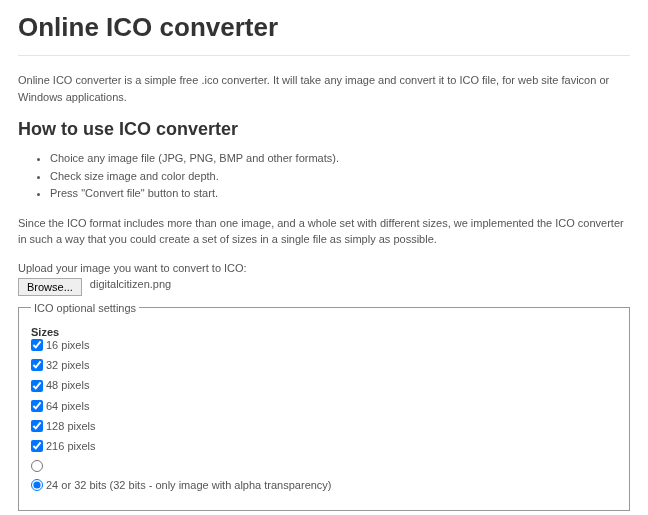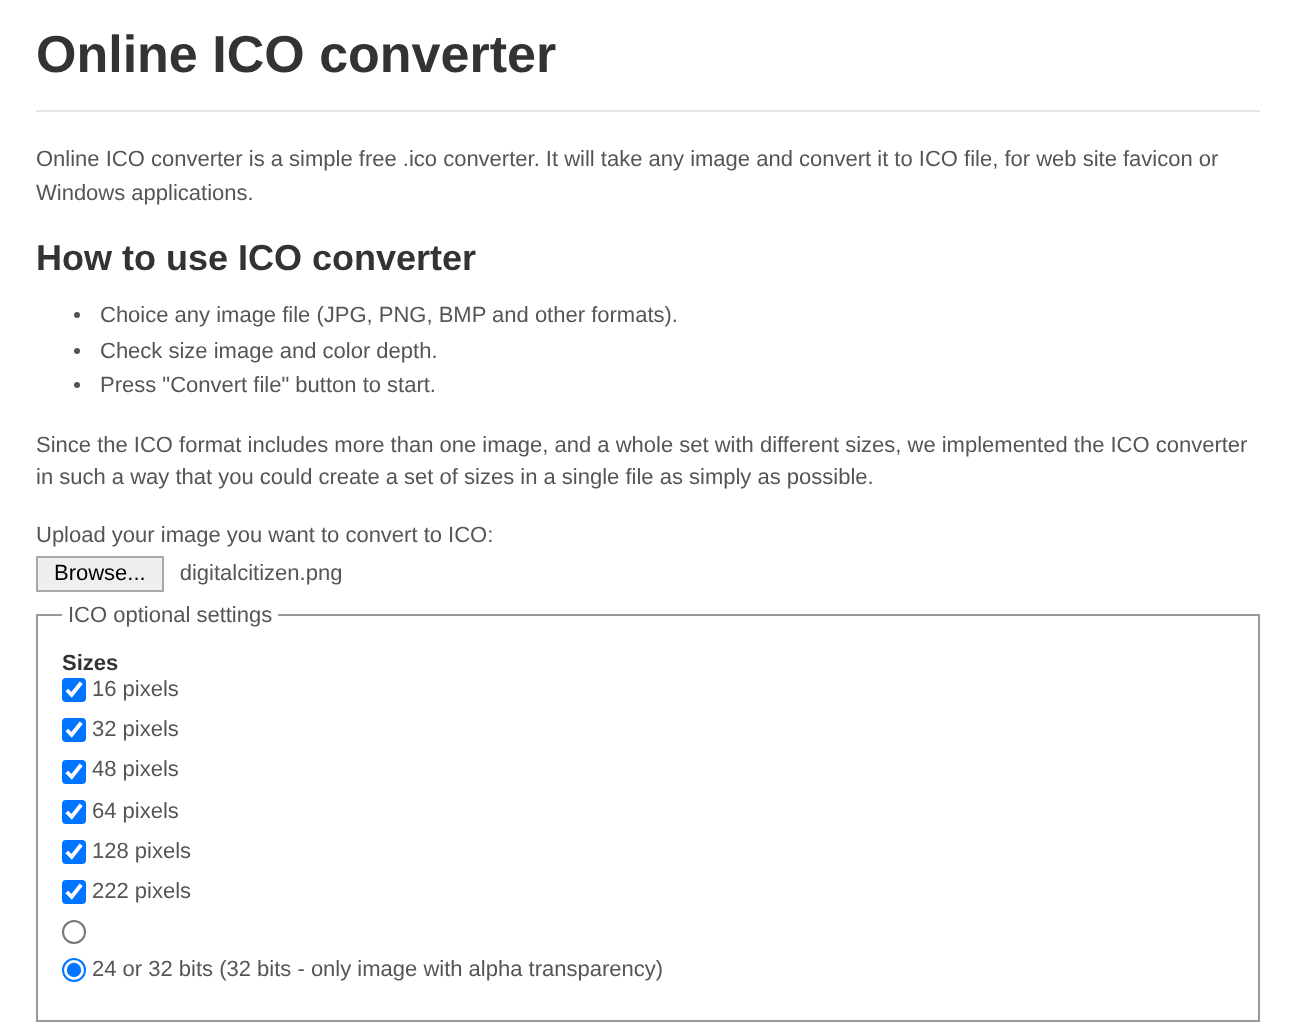--- a/index.html
+++ b/index.html
@@ -56,21 +56,21 @@
       margin-bottom: 14px;
     }
     .upload-label {
       font-size: 11px;
       color: #555;
       margin-bottom: 4px;
       display: block;
     }
     .file-row {
       display: flex;
-      align-items: center;
+      align-items: flex-start;
       margin-bottom: 6px;
     }
     .browse-btn {
       background: #efefef;
       border: 1px solid #aaa;
       font-size: 11px;
       padding: 2px 8px;
       cursor: pointer;
       font-family: inherit;
     }
@@ -159,21 +159,21 @@
     <label class="option-row">
       <input type="checkbox" checked="" style="">
       <span>64 pixels</span>
     </label>
     <label class="option-row">
       <input type="checkbox" checked="" style="">
       <span>128 pixels</span>
     </label>
     <label class="option-row">
       <input type="checkbox" checked="" style="">
-      <span>222 pixels</span>
+      <span>216 pixels</span>
     </label>
 
 
     <label class="option-row">
       <input type="radio" name="bitdepth" style="">
     </label>
     <label class="option-row">
       <input type="radio" name="bitdepth" checked="" style="">
       <span>24 or 32 bits (32 bits - only image with alpha transparency)</span>
     </label>

